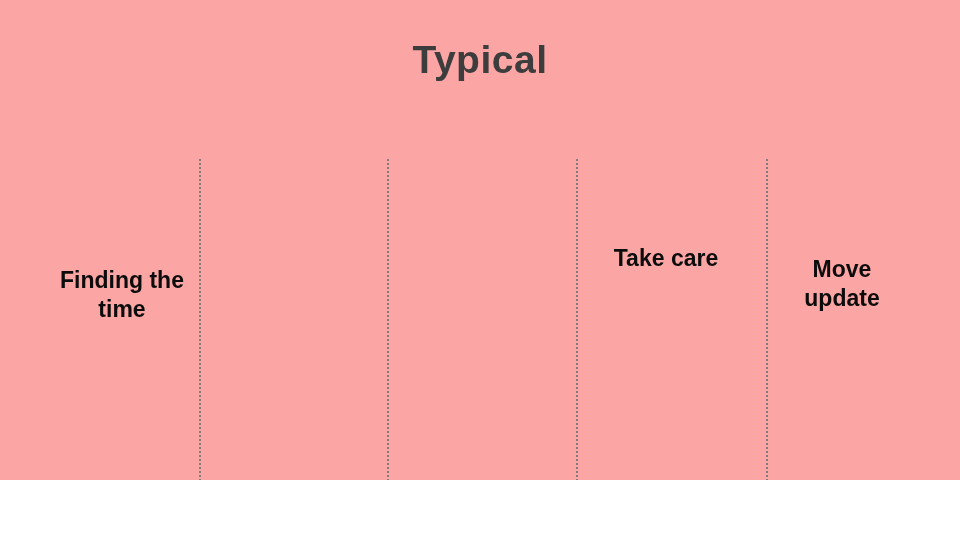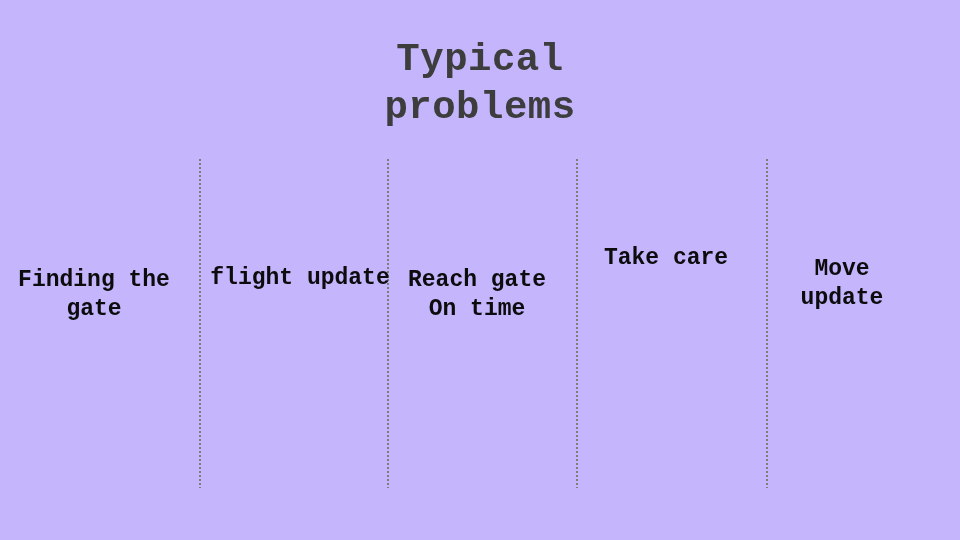--- a/index.html
+++ b/index.html
@@ -3,24 +3,24 @@
 <meta charset="utf-8">
 <style>
   html, body {
     margin: 0;
     padding: 0;
     background: #ffffff;
   }
   .slide {
     position: relative;
     width: 960px;
-    height: 540px;
-    background: #c4b5fd;
+    height: 480px;
+    background: #fca5a5;
     overflow: hidden;
-    font-family: Liberation Mono, monospace;
+    font-family: Liberation Sans, sans-serif;
   }
   .title {
     position: absolute;
     left: 0;
     right: 0;
     top: 36px;
     text-align: center;
     font-size: 39px;
     line-height: 48px;
     font-weight: bold;
@@ -46,54 +46,48 @@
   .divider.d4 { left: 766px; }
   .col-text {
     position: absolute;
     width: 180px;
     text-align: center;
     font-size: 23px;
     line-height: 29px;
     font-weight: bold;
     color: #0c0c0c;
   }
-  .col-text.c1 { left: 4px;  top: 266px; }
+  .col-text.c1 { left: 32px;  top: 266px; }
   .col-text.c2 { left: 210px; top: 264px; }
   .col-text.c3 { left: 387px; top: 266px; }
   .col-text.c4 { left: 576px; top: 244px; }
   .col-text.c5 { left: 752px; top: 255px; text-align: center; }
 </style>
 </head>
 <body>
 
 <div class="slide">
 
   <div class="title">
     <div>Typical</div>
-    <div>problems</div>
   </div>
 
   <div class="divider d1"></div>
   <div class="divider d2"></div>
   <div class="divider d3"></div>
   <div class="divider d4"></div>
 
   <div class="col-text c1">
     <div>Finding the</div>
-    <div>gate</div>
+    <div>time</div>
   </div>
 
   <div class="col-text c2">
-    <div>flight update</div>
   </div>
 
-  <div class="col-text c3">
-    <div>Reach gate</div>
-    <div>On time</div>
-  </div>
 
   <div class="col-text c4">
     <div>Take care</div>
   </div>
 
   <div class="col-text c5">
     <div>Move</div>
     <div>update</div>
   </div>
 

